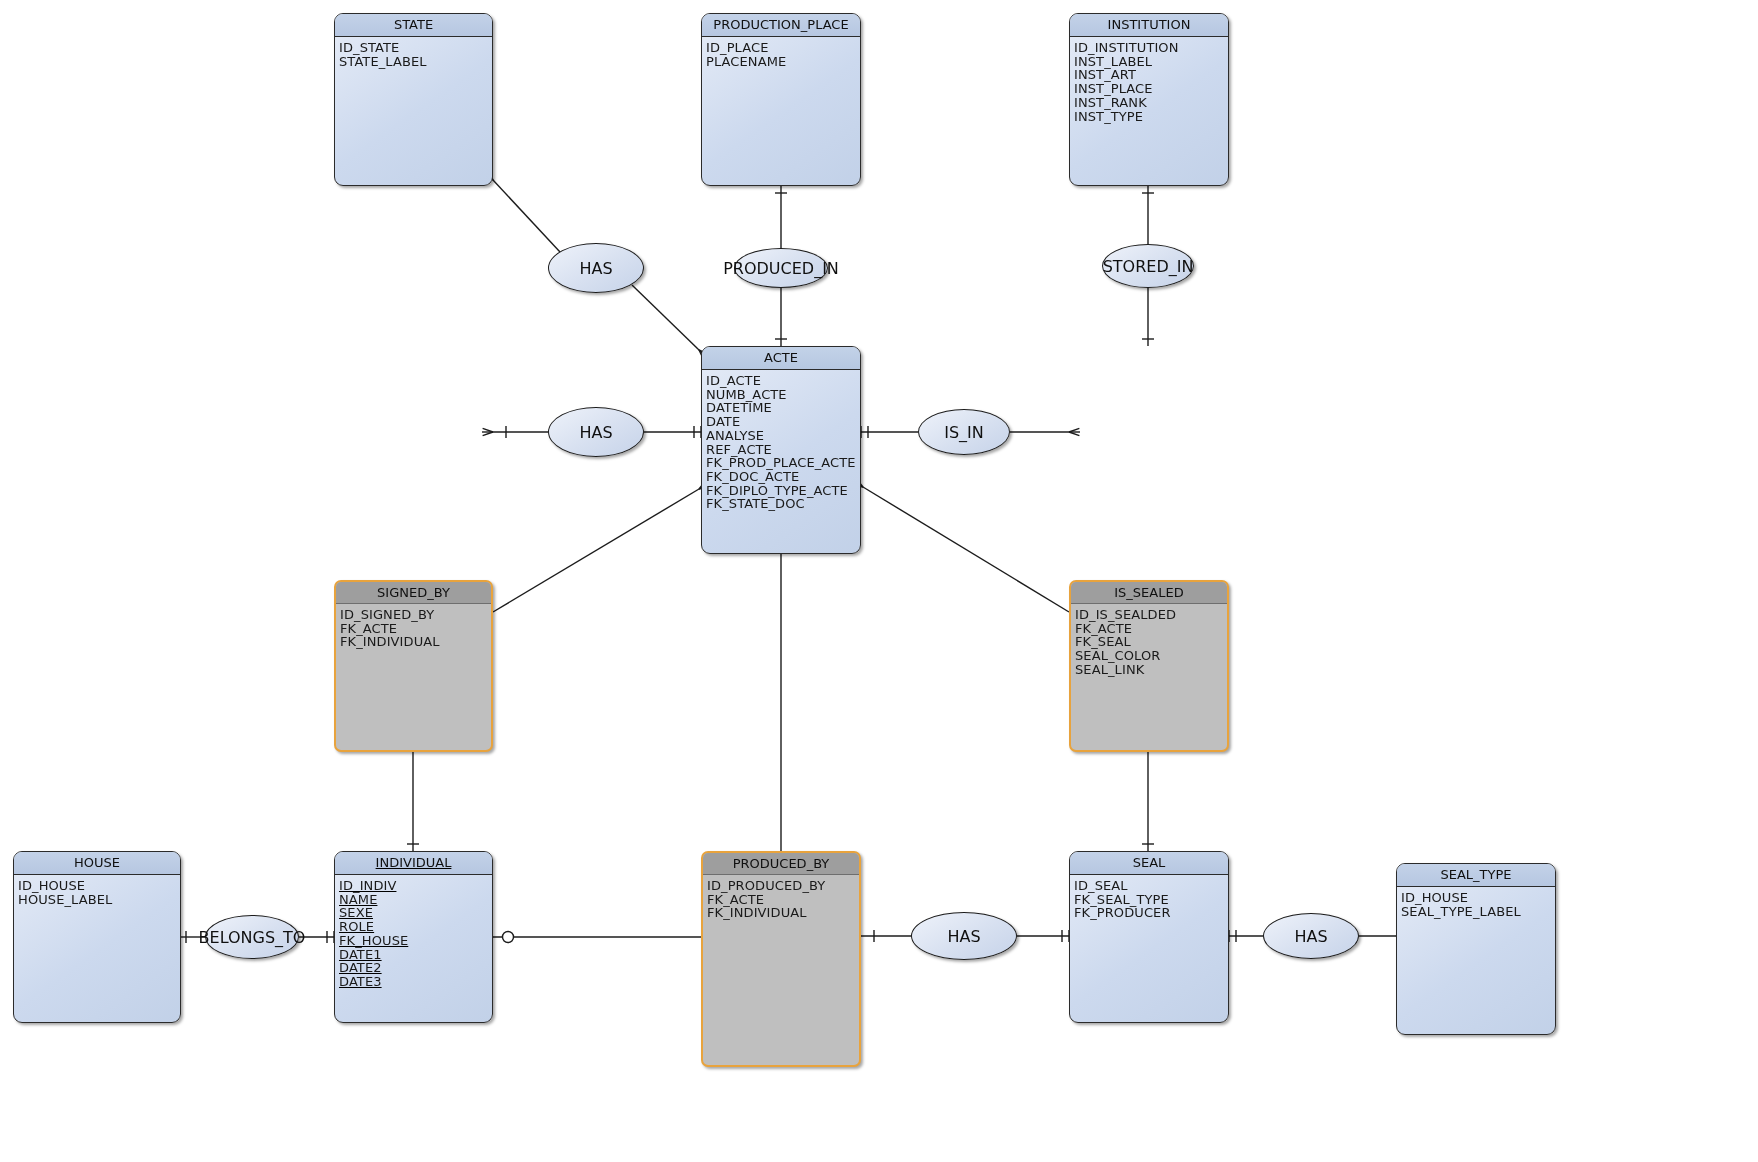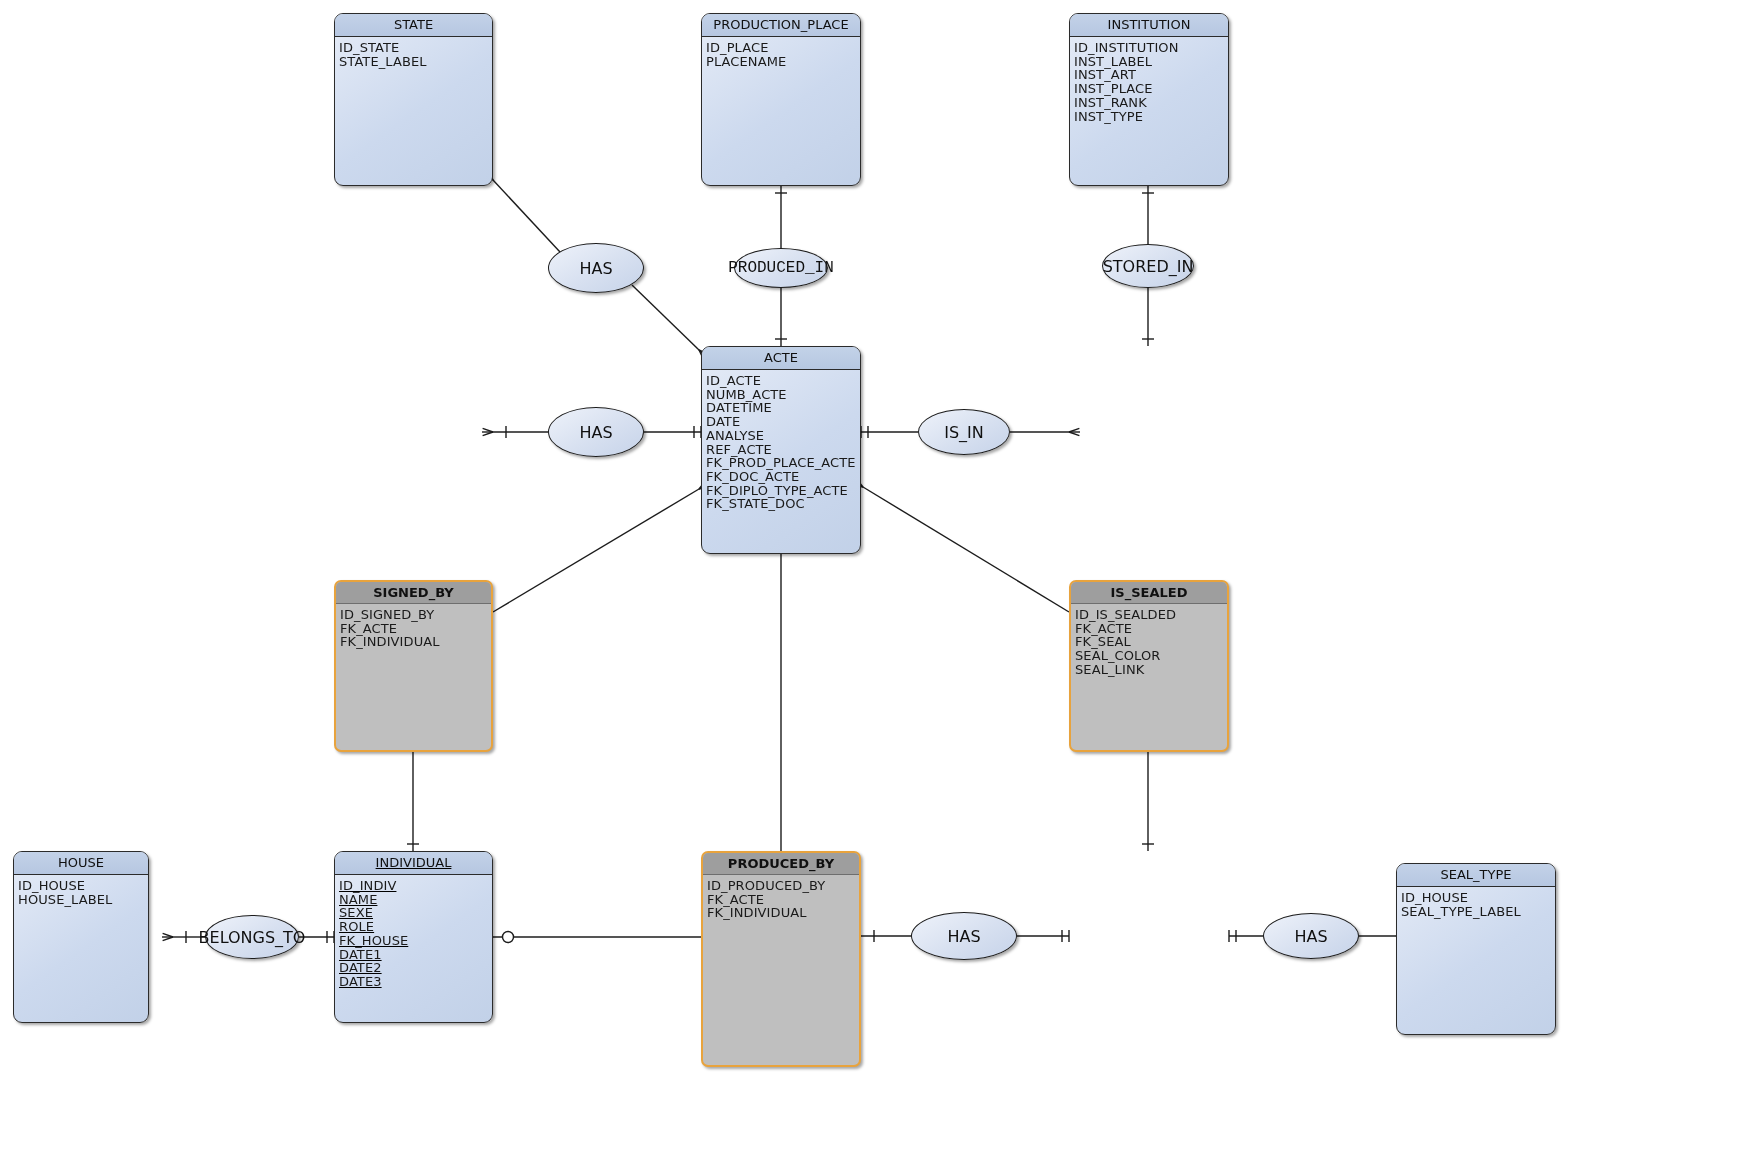--- a/index.html
+++ b/index.html
@@ -16,21 +16,21 @@
   .entity .attrs{padding:4px 0 0 4px;}
   .entity .attrs div{font-size:13px;line-height:13.7px;color:#1a1a1a;
                      white-space:nowrap;letter-spacing:.1px;}
 
   
   .e-blue{background:linear-gradient(145deg,#e6ecf7 0%,#ccd9ee 55%,#c2d1e8 100%);}
   .e-blue .hdr{background:linear-gradient(180deg,#c3d2e8 0%,#b6c7e1 100%);}
 
   
   .e-gray{background:#bfbfbf;border:2px solid #e8a33d;border-radius:7px;}
-  .e-gray .hdr{background:#9e9e9e;border-bottom:1px solid #6e6e6e;height:21px;line-height:21px;font-weight:bold;}
+  .e-gray .hdr{background:#9e9e9e;border-bottom:1px solid #6e6e6e;height:21px;line-height:21px;}
 
   .rel{position:absolute;box-sizing:border-box;border:1px solid #1c1c1c;
        border-radius:50%;
        background:linear-gradient(150deg,#eef2fa 0%,#d7e0f0 55%,#c6d3e9 100%);
        box-shadow:2px 2px 3px rgba(0,0,0,.35);
        display:flex;align-items:center;justify-content:center;}
   .rel span{font-size:16px;color:#101010;white-space:nowrap;}
 </style>
 </head>
 <body>
@@ -162,21 +162,21 @@
     <div class="entity e-gray" style="left: 1069px; top: 580px; width: 160px; height: 172px;">
       <div class="hdr">IS_SEALED</div>
       <div class="attrs">
         <div>ID_IS_SEALDED</div>
         <div>FK_ACTE</div>
         <div>FK_SEAL</div>
         <div>SEAL_COLOR</div>
         <div>SEAL_LINK</div>
       </div>
     </div>
-    <div class="entity e-blue" style="left: 13px; top: 851px; width: 136px; height: 172px;">
+    <div class="entity e-blue" style="left: 13px; top: 851px; width: 168px; height: 172px;">
       <div class="hdr">HOUSE</div>
       <div class="attrs">
         <div>ID_HOUSE</div>
         <div>HOUSE_LABEL</div>
       </div>
     </div>
     <div class="entity e-blue" style="left: 334px; top: 851px; width: 159px; height: 172px; text-decoration: underline;">
       <div class="hdr">INDIVIDUAL</div>
       <div class="attrs">
         <div>ID_INDIV</div>
@@ -190,31 +190,39 @@
       </div>
     </div>
     <div class="entity e-gray" style="left: 701px; top: 851px; width: 160px; height: 216px;">
       <div class="hdr">PRODUCED_BY</div>
       <div class="attrs">
         <div>ID_PRODUCED_BY</div>
         <div>FK_ACTE</div>
         <div>FK_INDIVIDUAL</div>
       </div>
     </div>
+    <div class="entity e-blue" style="left: 1069px; top: 851px; width: 160px; height: 172px;">
+      <div class="hdr">SEAL</div>
+      <div class="attrs">
+        <div>ID_SEAL</div>
+        <div>FK_SEAL_TYPE</div>
+        <div>FK_PRODUCER</div>
+      </div>
+    </div>
     <div class="entity e-blue" style="left: 1396px; top: 851px; width: 160px; height: 172px; margin-top: 12px;">
       <div class="hdr">SEAL_TYPE</div>
       <div class="attrs">
         <div>ID_HOUSE</div>
         <div>SEAL_TYPE_LABEL</div>
       </div>
     </div>
     <div class="rel" style="left: 548px; top: 243px; width: 96px; height: 50px;">
       <span>HAS</span>
     </div>
-    <div class="rel" style="left: 734px; top: 248px; width: 94px; height: 40px; font-family: Liberation Mono, monospace;">
+    <div class="rel" style="left: 734px; top: 248px; width: 94px; height: 40px;">
       <span>PRODUCED_IN</span>
     </div>
     <div class="rel" style="left: 1102px; top: 244px; width: 92px; height: 44px;">
       <span>STORED_IN</span>
     </div>
     <div class="rel" style="left: 548px; top: 407px; width: 96px; height: 50px;">
       <span>HAS</span>
     </div>
     <div class="rel" style="left: 918px; top: 409px; width: 92px; height: 46px;">
       <span>IS_IN</span>

